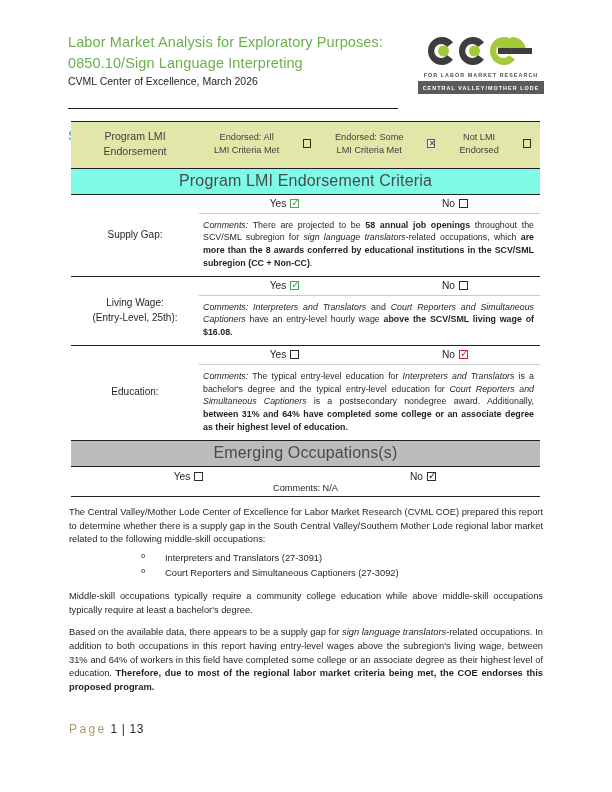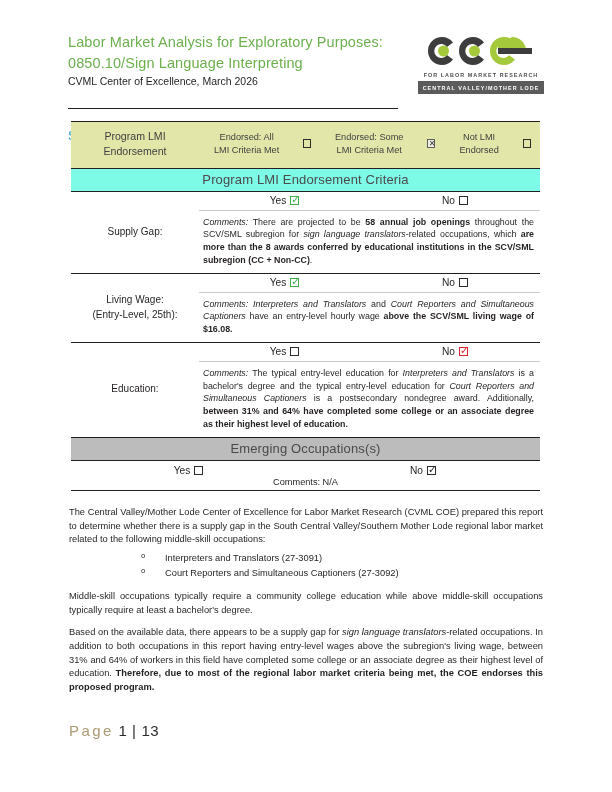--- a/index.html
+++ b/index.html
@@ -129,21 +129,21 @@
     padding: 7px 0 8px 0 !important;
   }
   .endorse-box {
     width: 26px;
     text-align: center;
     padding-bottom: 2px !important;
   }
 
   .band {
     text-align: center;
-    font-size: 13px;
+    font-size: 16px;
     color: #4a4a4a;
     padding: 3px 0 4px 0 !important;
     letter-spacing: 0.15px;
   }
   .band-criteria { background: #7efbe7; border-bottom: 1.4px solid #231f20; }
   .band-emerging { background: #bcbcbc; border-top: 1.4px solid #231f20; border-bottom: 1.4px solid #231f20; }
 
   .crit-label {
     width: 120px;
     text-align: center;
@@ -255,21 +255,21 @@
     font-family: "DejaVu Sans", sans-serif;
     font-size: 7px;
     color: #231f20;
   }
 
   
   .footer {
     position: absolute;
     left: 69px;
     top: 722px;
-    font-size: 15px;
+    font-size: 12px;
   }
   .footer .pg {
     color: #a99a72;
     letter-spacing: 2.4px;
   }
   .footer .num {
     color: #2b2b2b;
     letter-spacing: 0.6px;
   }
 </style>

